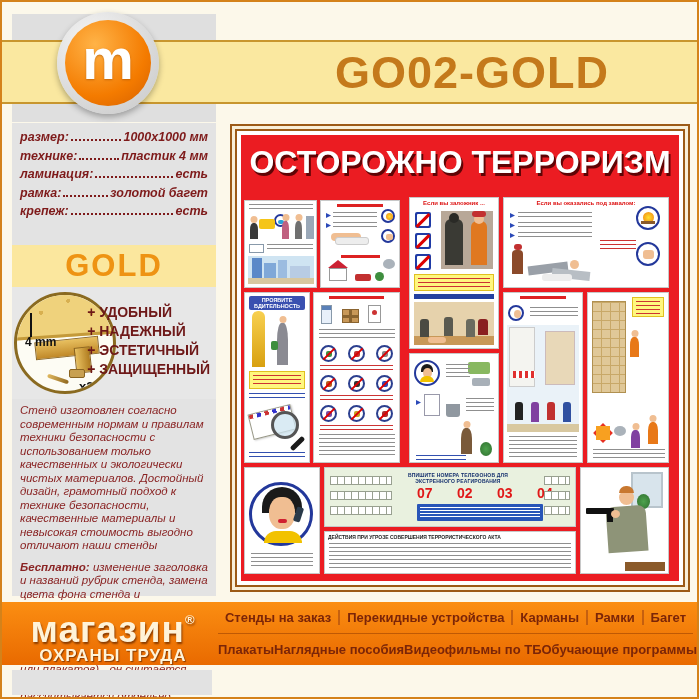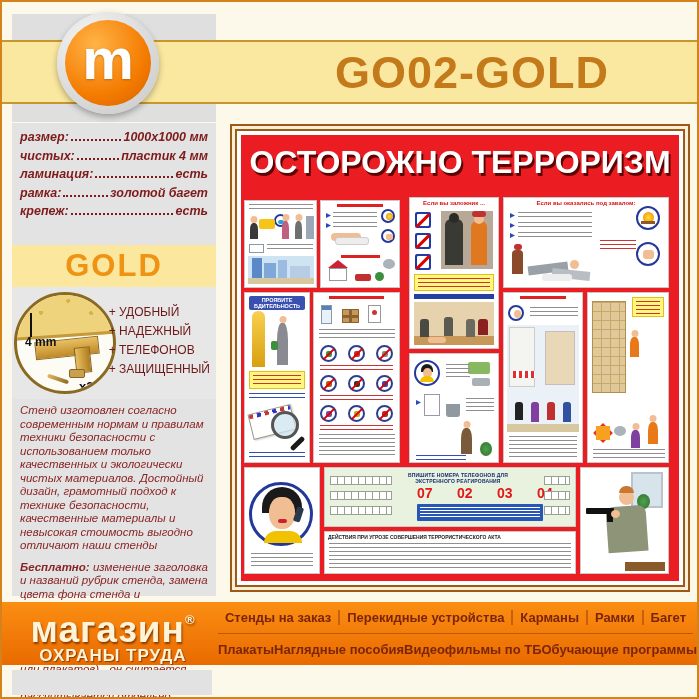--- a/index.html
+++ b/index.html
@@ -24,21 +24,21 @@
   .corner-circle{position:absolute;left:2px;top:5px;width:102px;height:102px;border-radius:50%;background:#FDFCF4;border:3px solid #8A6A20;overflow:hidden;}
   .gold-tex{position:absolute;left:-6px;top:-6px;right:-6px;height:48px;background:#EFD27C;background-image:radial-gradient(circle 2px at 10px 10px,#D8B050 0 2px,transparent 2px),radial-gradient(circle 2px at 30px 22px,#D8B050 0 2px,transparent 2px),radial-gradient(circle 2px at 58px 12px,#D8B050 0 2px,transparent 2px),radial-gradient(circle 2px at 80px 26px,#D8B050 0 2px,transparent 2px);border-bottom:3px solid #C49A3A;transform:rotate(-4deg);}
   .gold-mold{position:absolute;left:18px;top:44px;width:64px;height:18px;background:linear-gradient(#E8C060,#C08828);transform:rotate(-6deg);border:1px solid #8A6420;}
   .gold-mold2{position:absolute;left:58px;top:52px;width:16px;height:26px;background:linear-gradient(90deg,#E8C060,#B07C20);transform:rotate(-6deg);border:1px solid #8A6420;}
   .thick-label{position:absolute;left:8px;top:40px;font-size:12px;font-weight:bold;color:#111;}
   .thick-arrow{position:absolute;left:13px;top:18px;width:2px;height:24px;background:#111;}
   .bracket{position:absolute;left:52px;top:74px;width:16px;height:9px;background:#C8A050;border:1px solid #8A6420;border-radius:2px;}
   .screw{position:absolute;left:30px;top:82px;width:22px;height:4px;background:linear-gradient(90deg,#E0B860,#906820);transform:rotate(18deg);border-radius:2px;}
   .screws-label{position:absolute;left:62px;top:84px;font-size:13px;font-weight:bold;color:#111;}
   .feat-list{position:absolute;right:6px;top:16px;text-align:left;}
-  .feat-item{font-size:12px;font-weight:normal;color:#6E1818;line-height:19px;white-space:nowrap;}
+  .feat-item{font-size:14px;font-weight:bold;color:#6E1818;line-height:19px;white-space:nowrap;}
   .descbox{position:absolute;left:10px;top:397px;width:204px;height:197px;background:#E3E3E3;padding:5px 8px 0;}
   .descbox p{margin:0 0 8px;font-size:11.5px;line-height:13.5px;font-style:italic;color:#8A2424;}
   .descbox b{font-weight:bold;}
 
   
   .footer{position:absolute;left:0;top:600px;right:0;height:63px;background:linear-gradient(#FB8E12,#E96A00);}
   .footer-logo{position:absolute;left:8px;top:1px;width:206px;height:61px;text-align:center;color:#FFF3D8;}
   .fl1{font-size:37px;font-weight:bold;line-height:34px;letter-spacing:1px;text-shadow:1px 2px 2px #8a3c00;}
   .fl1 sup{font-size:13px;vertical-align:18px;}
   .fl2{font-size:17px;font-weight:bold;letter-spacing:1px;line-height:18px;text-shadow:1px 1px 1px #8a3c00;}
@@ -106,21 +106,21 @@
     </div>
   </div>
 
   <div class="specsbox">
     <div class="spec-row">
       <span>размер:</span>
         <span class="spec-dots"></span>
         <span>1000х1000 мм</span>
     </div>
     <div class="spec-row">
-      <span>чистых:</span>
+      <span>технике:</span>
         <span class="spec-dots"></span>
         <span>пластик 4 мм</span>
     </div>
     <div class="spec-row">
       <span>ламинация:</span>
         <span class="spec-dots"></span>
         <span>есть</span>
     </div>
     <div class="spec-row">
       <span>рамка:</span>
@@ -143,21 +143,21 @@
       <div class="gold-mold2"></div>
       <div class="thick-arrow"></div>
       <div class="thick-label">4 mm</div>
       <div class="bracket"></div>
       <div class="screw"></div>
       <div class="screws-label">x2</div>
     </div>
     <div class="feat-list">
       <div class="feat-item">+ УДОБНЫЙ</div>
       <div class="feat-item">+ НАДЕЖНЫЙ</div>
-      <div class="feat-item">+ ТЕЛЕФОНОВ</div>
+      <div class="feat-item">+ ЭСТЕТИЧНЫЙ</div>
       <div class="feat-item">+ ЗАЩИЩЕННЫЙ</div>
     </div>
   </div>
 
   <div class="descbox">
     <p>Стенд изготовлен согласно современным нормам и правилам техники безопасности с использованием только качественных и экологически чистых материалов. Достойный дизайн, грамотный подход к технике безопасности, качественные материалы и невысокая стоимость выгодно отличают наши стенды</p>
     <p><b>Бесплатно:</b><span> изменение заголовка и названий рубрик стенда, замена цвета фона стенда и размещение вашего фирменного логотипа</span></p>
     <p><b>Заказной стенд:</b><span> при изменении содержимого стенда (карманов или плакатов) - он считается заказным и его стоимость рассчитывается отдельно</span></p>
 
   </div>

